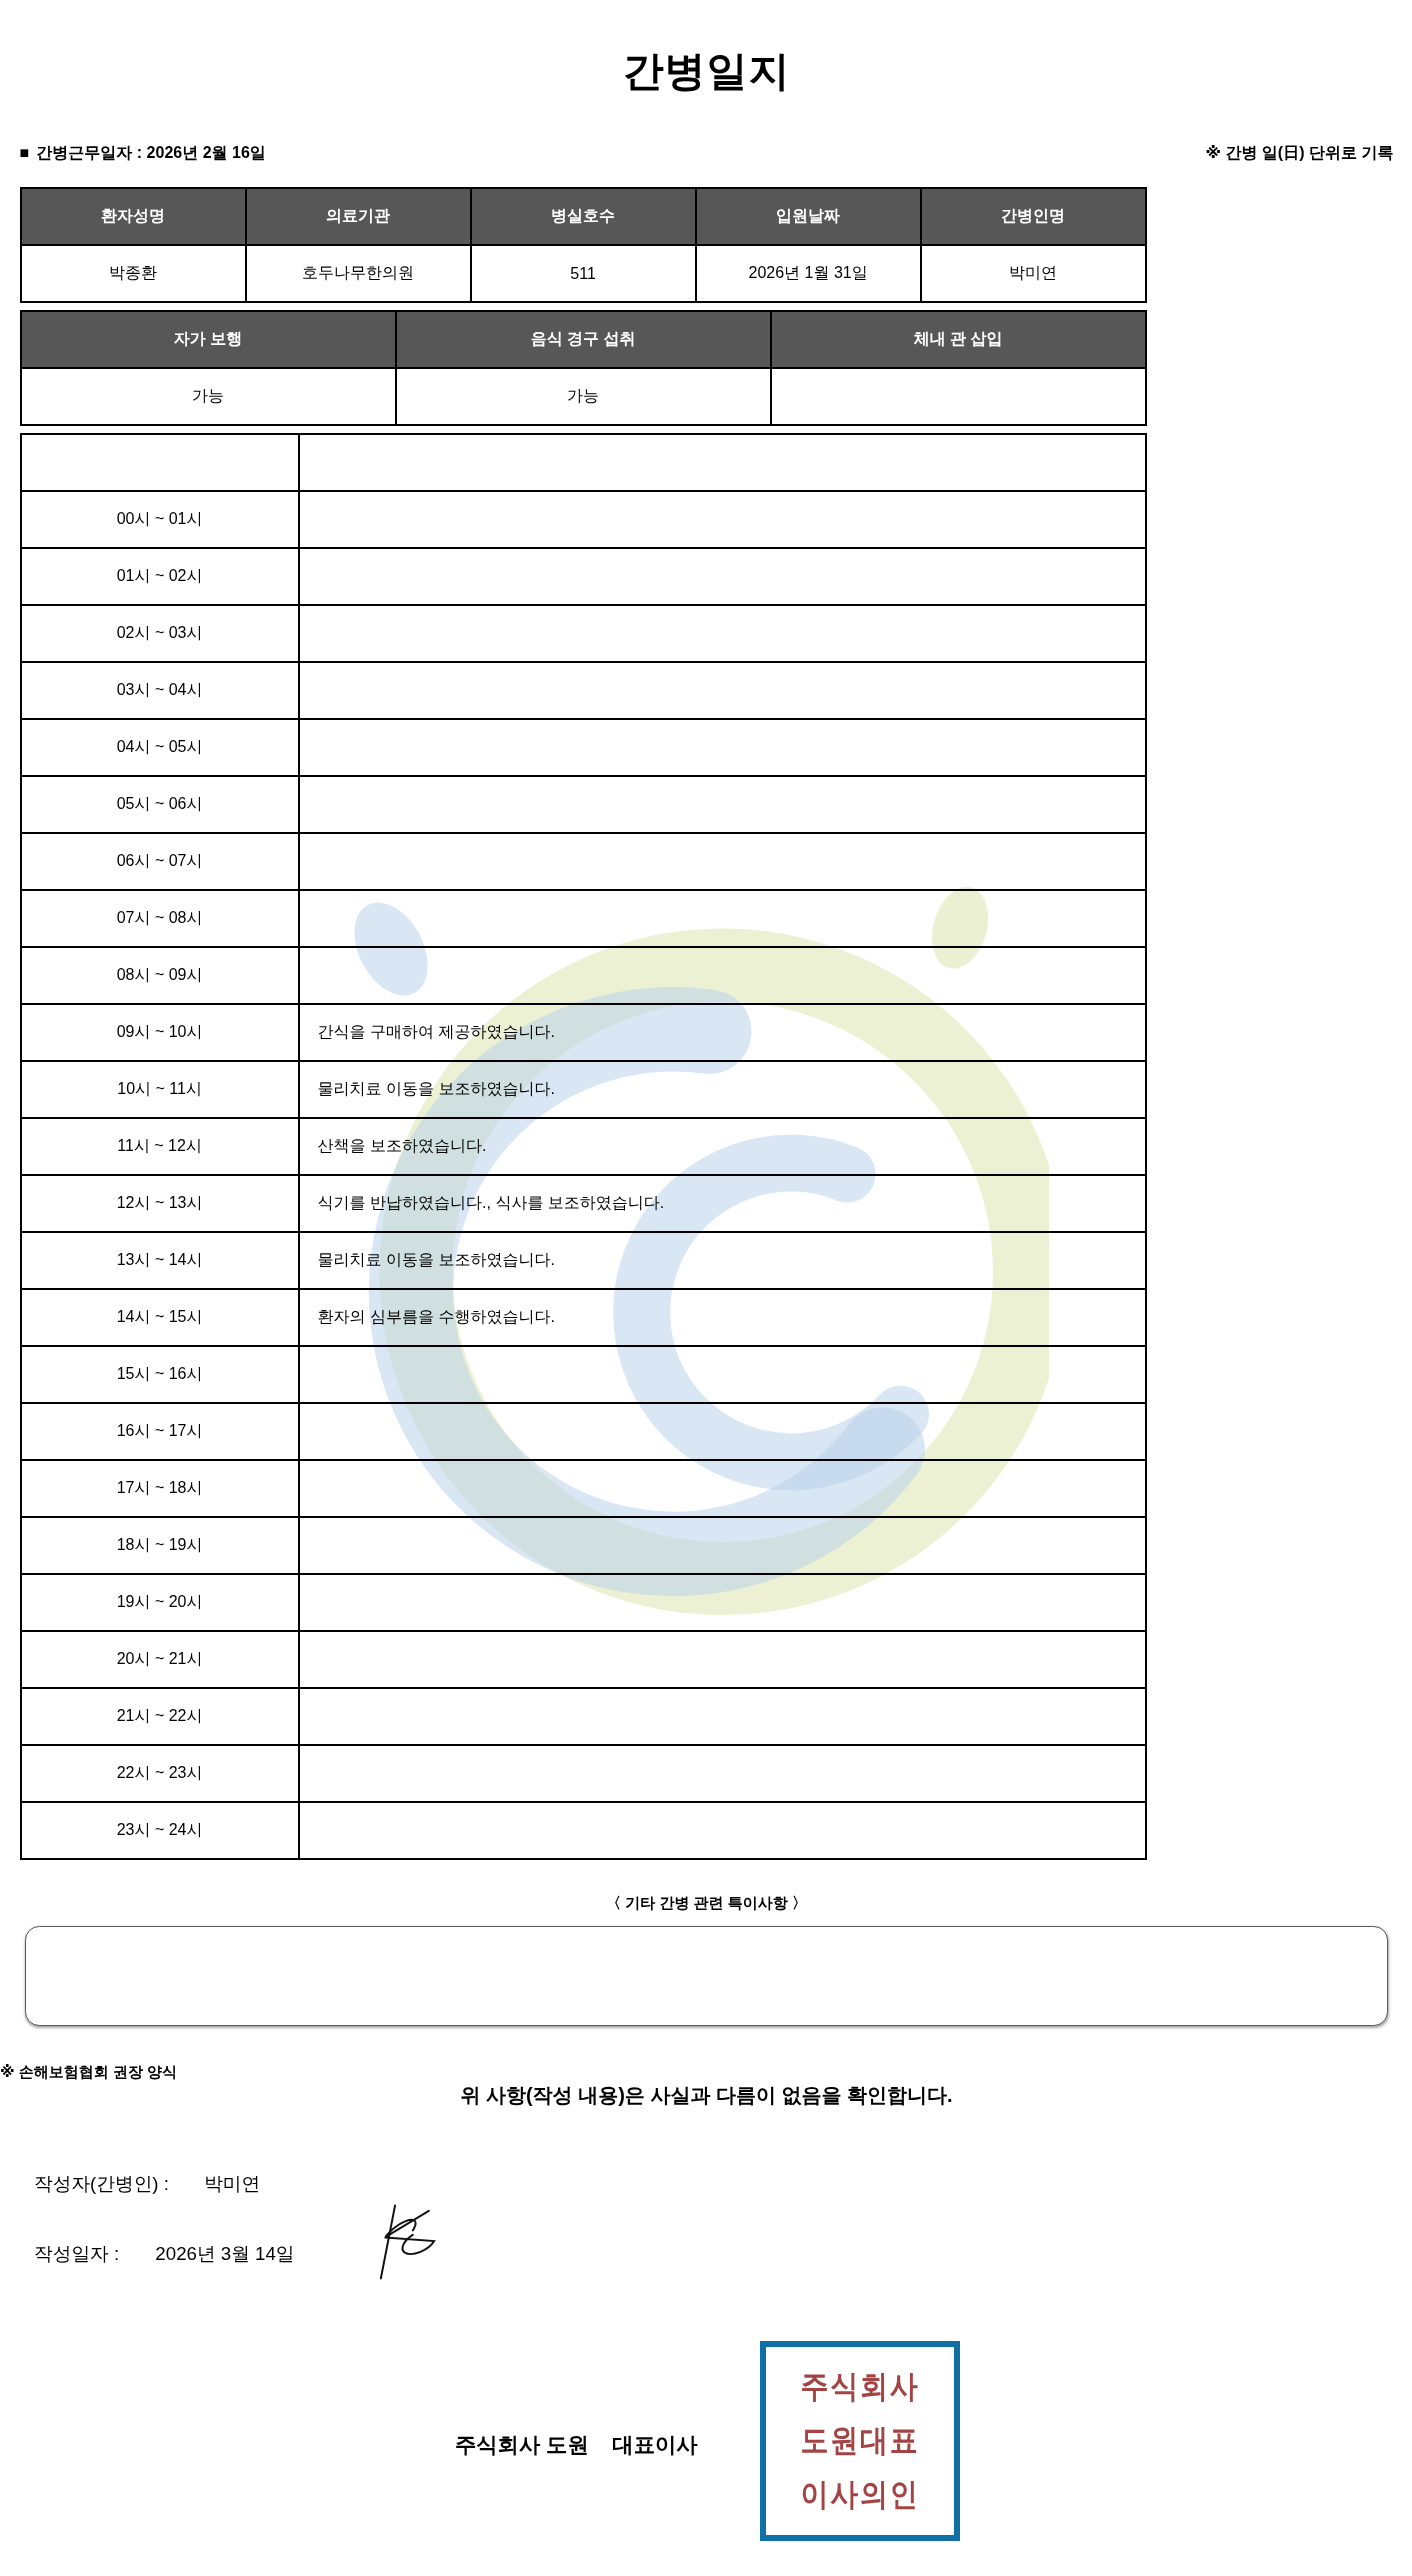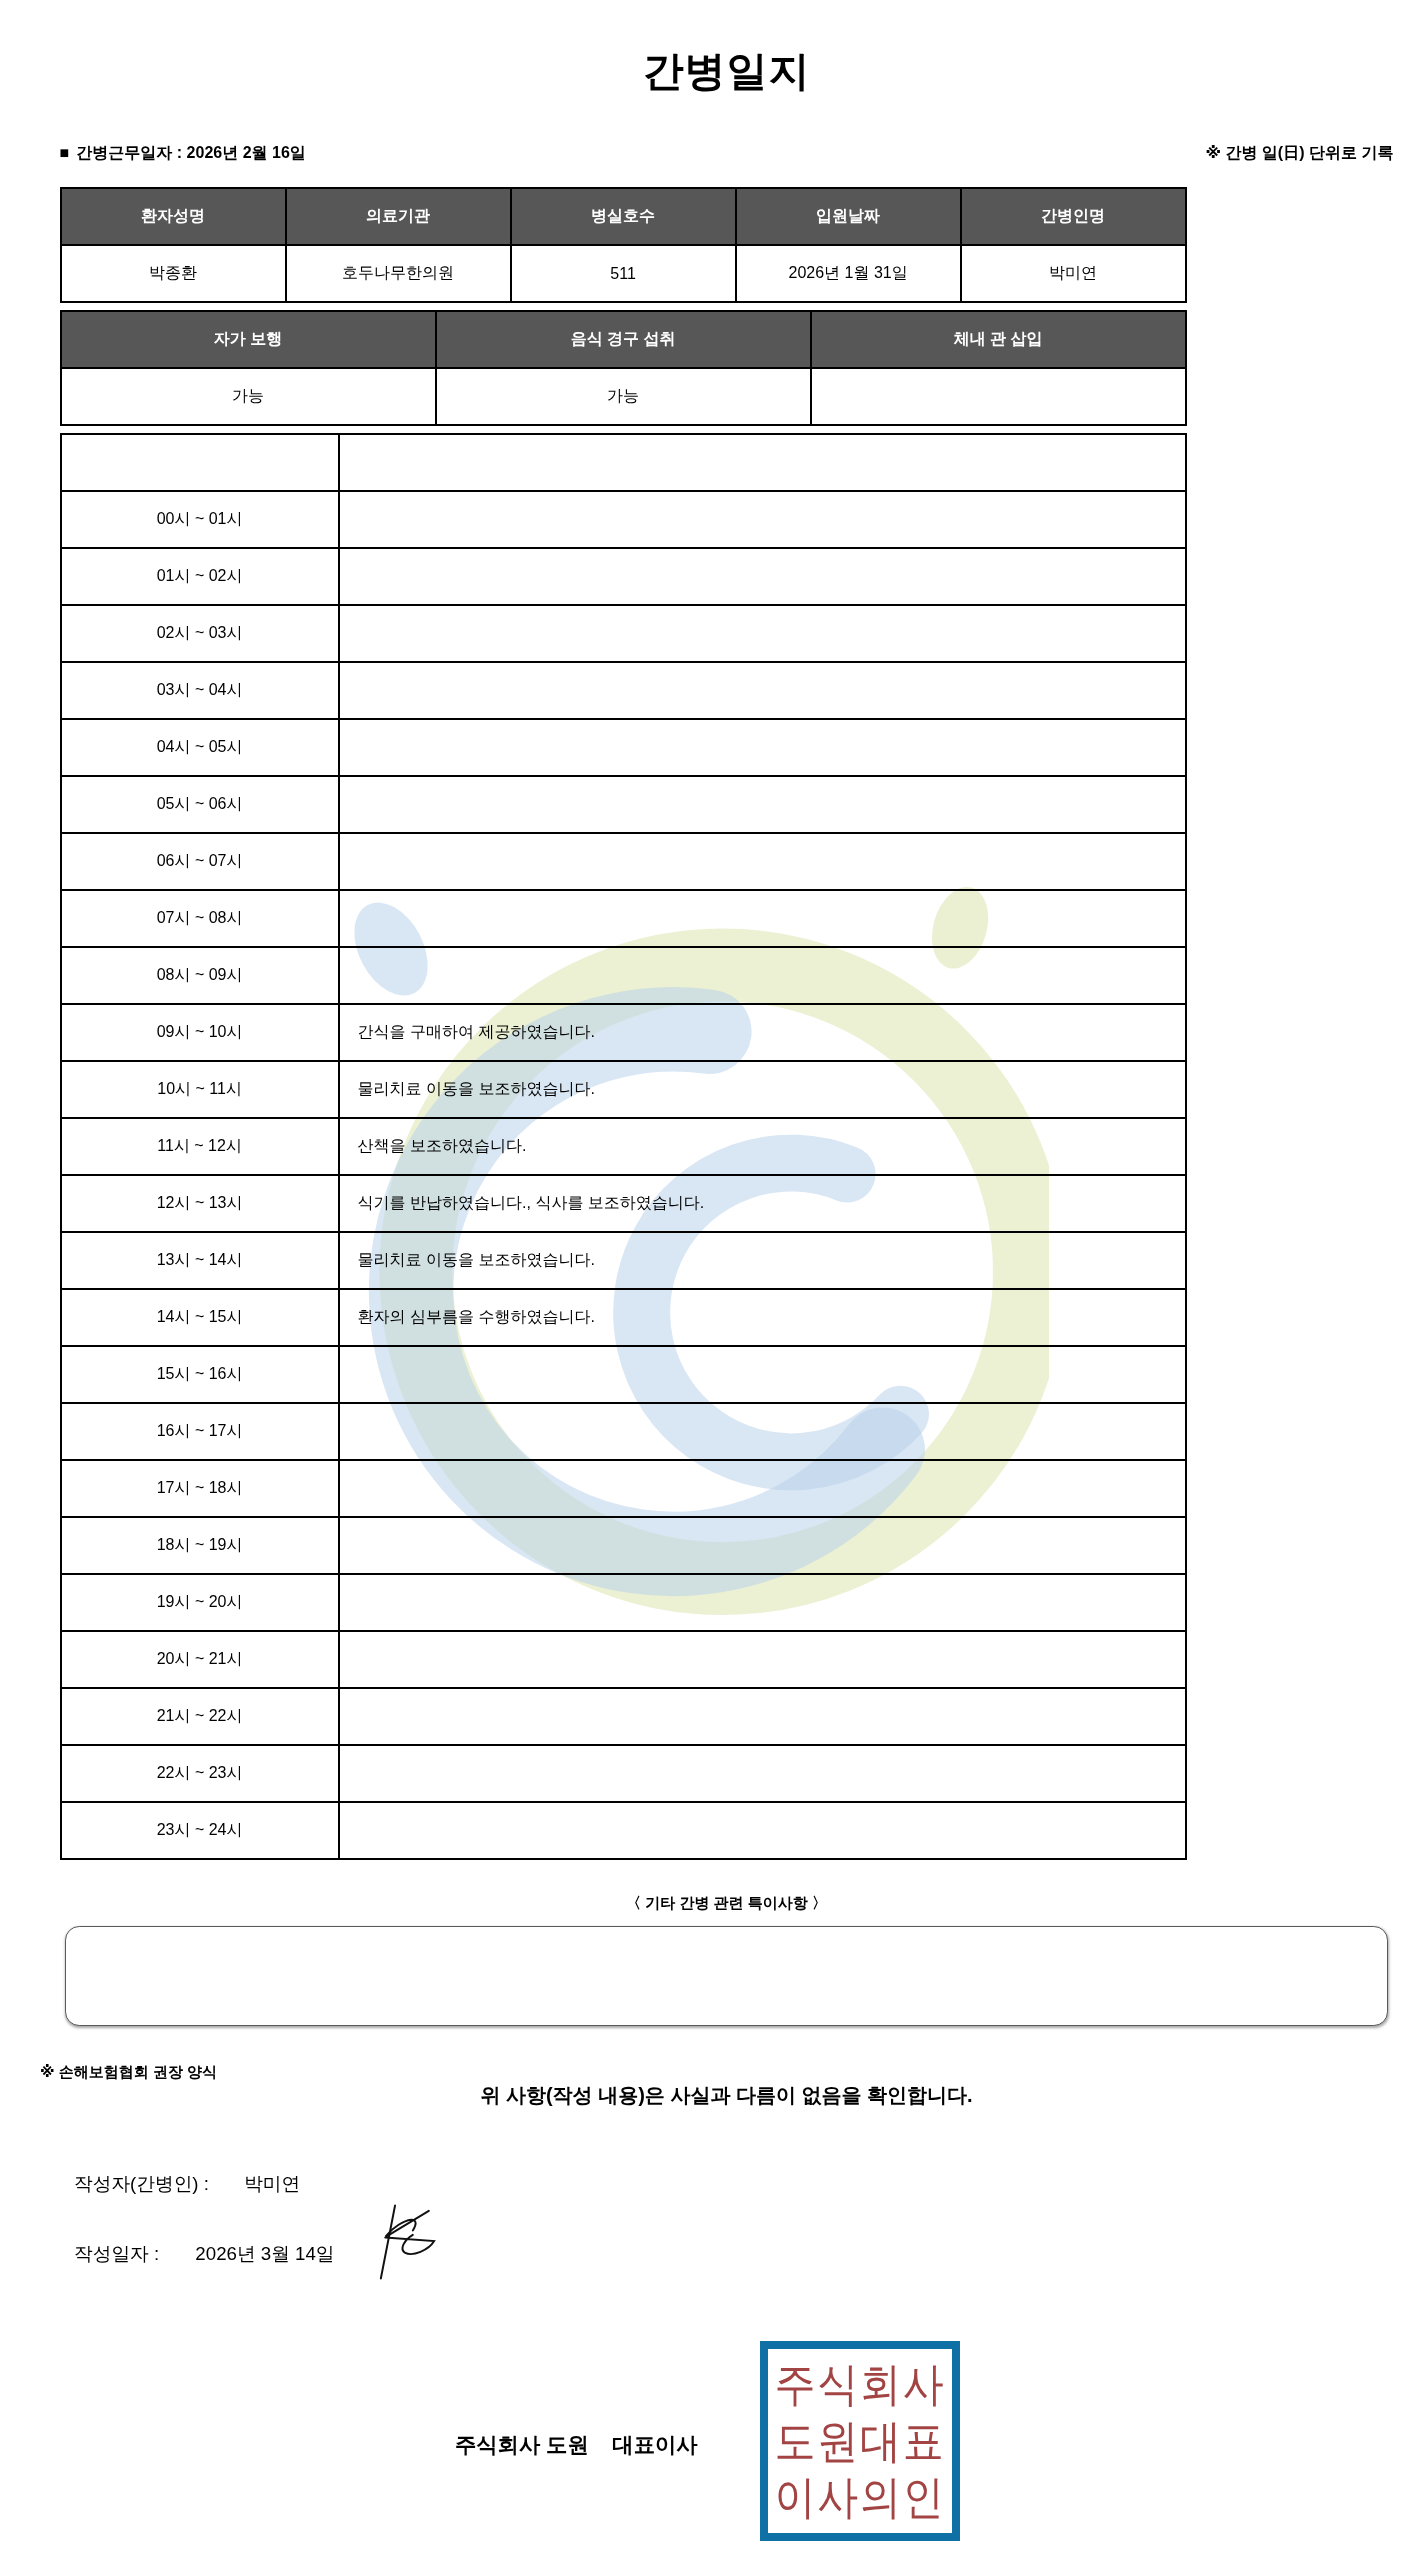--- a/index.html
+++ b/index.html
@@ -1,38 +1,38 @@
 <!DOCTYPE html>
 <html style="font-size:14.2px"><head>
 <meta charset="utf-8">
 <style>
   html,body{margin:0;padding:0;background:#ffffff;}
   body{width:1413px;height:2576px;font-family:"Liberation Sans","DejaVu Sans",sans-serif;color:#000;}
   .page{position:relative;width:1413px;height:2576px;background:#fff;overflow:hidden;}
   .watermark{position:absolute;left:327px;top:876px;width:722px;height:765px;z-index:0;pointer-events:none;}
-  .content{position:relative;z-index:1;padding-left:40px;}
+  .content{position:relative;z-index:1;}
   .title{margin:0;padding-top:44px;text-align:center;font-size:41px;font-weight:700;letter-spacing:0.9px;}
   .meta-row{display:flex;justify-content:space-between;margin:44px 19.6px 23px 19.6px;font-size:16px;font-weight:700;}
   .meta-left .bullet{margin-right:7.1px;}
   table.tbl{width:1127px;margin:0 0 7.1px 19.6px;border-collapse:collapse;table-layout:fixed;font-size:16px;}
   table.tbl th{background:#575757;color:#ffffff;font-weight:700;}
   table.tbl th,table.tbl td{border:2.7px solid #000;height:55px;text-align:center;vertical-align:middle;padding:0;background-clip:padding-box;}
   table.log td,table.log th{background-color:transparent;}
   table.log td.content-cell{text-align:left;padding-left:18px;}
   .notes-heading{margin-top:34px;text-align:center;font-size:15px;font-weight:700;}
   .notes-box{margin:12.5px 25px 0 25px;height:98px;border:1.8px solid #5a5a5a;border-radius:14.2px;box-shadow:0.9px 1.8px 2.7px rgba(0,0,0,0.35);background:#fff;}
   .form-note{margin:37px 19.6px 0 0;text-align:left;font-size:15px;font-weight:700;}
   .confirmation{text-align:center;font-size:20px;font-weight:700;}
   .writer-row{margin:62px 0 0 34px;font-size:18.7px;}
   .writer-row .writer-name{margin-left:30px;}
   .date-row{margin:44px 0 0 34px;font-size:18.7px;}
   .date-row .date-value{margin-left:31px;}
   .signature-svg{position:absolute;left:377px;top:2202px;width:109px;height:80px;}
   .company-name{position:absolute;left:455px;top:2430px;font-size:21.3px;font-weight:700;white-space:pre;}
-  .stamp{position:absolute;left:760px;top:2341px;width:200px;height:200px;border:8px solid #0369a1;box-sizing:border-box;display:flex;flex-direction:column;justify-content:space-evenly;align-items:center;color:#9e3a3a;font-weight:400;font-size:41px;line-height:1;letter-spacing:1.8px;opacity:0.95;}
+  .stamp{position:absolute;left:760px;top:2341px;width:200px;height:200px;border:6px solid #0369a1;box-sizing:border-box;display:flex;flex-direction:column;justify-content:space-evenly;align-items:center;color:#9e3a3a;font-weight:700;font-size:28px;line-height:1;letter-spacing:1.8px;opacity:0.95;}
   .stamp div{transform:scaleY(1.12);}
 </style>
 </head>
 <body>
 
 <div class="page">
 
   <svg class="watermark" viewBox="0 0 812 860" aria-hidden="true">
     <g fill="none">
       <ellipse cx="72" cy="82" rx="36" ry="56" fill="#b9d2ea" opacity="0.55" transform="rotate(-28 72 82)"></ellipse>

